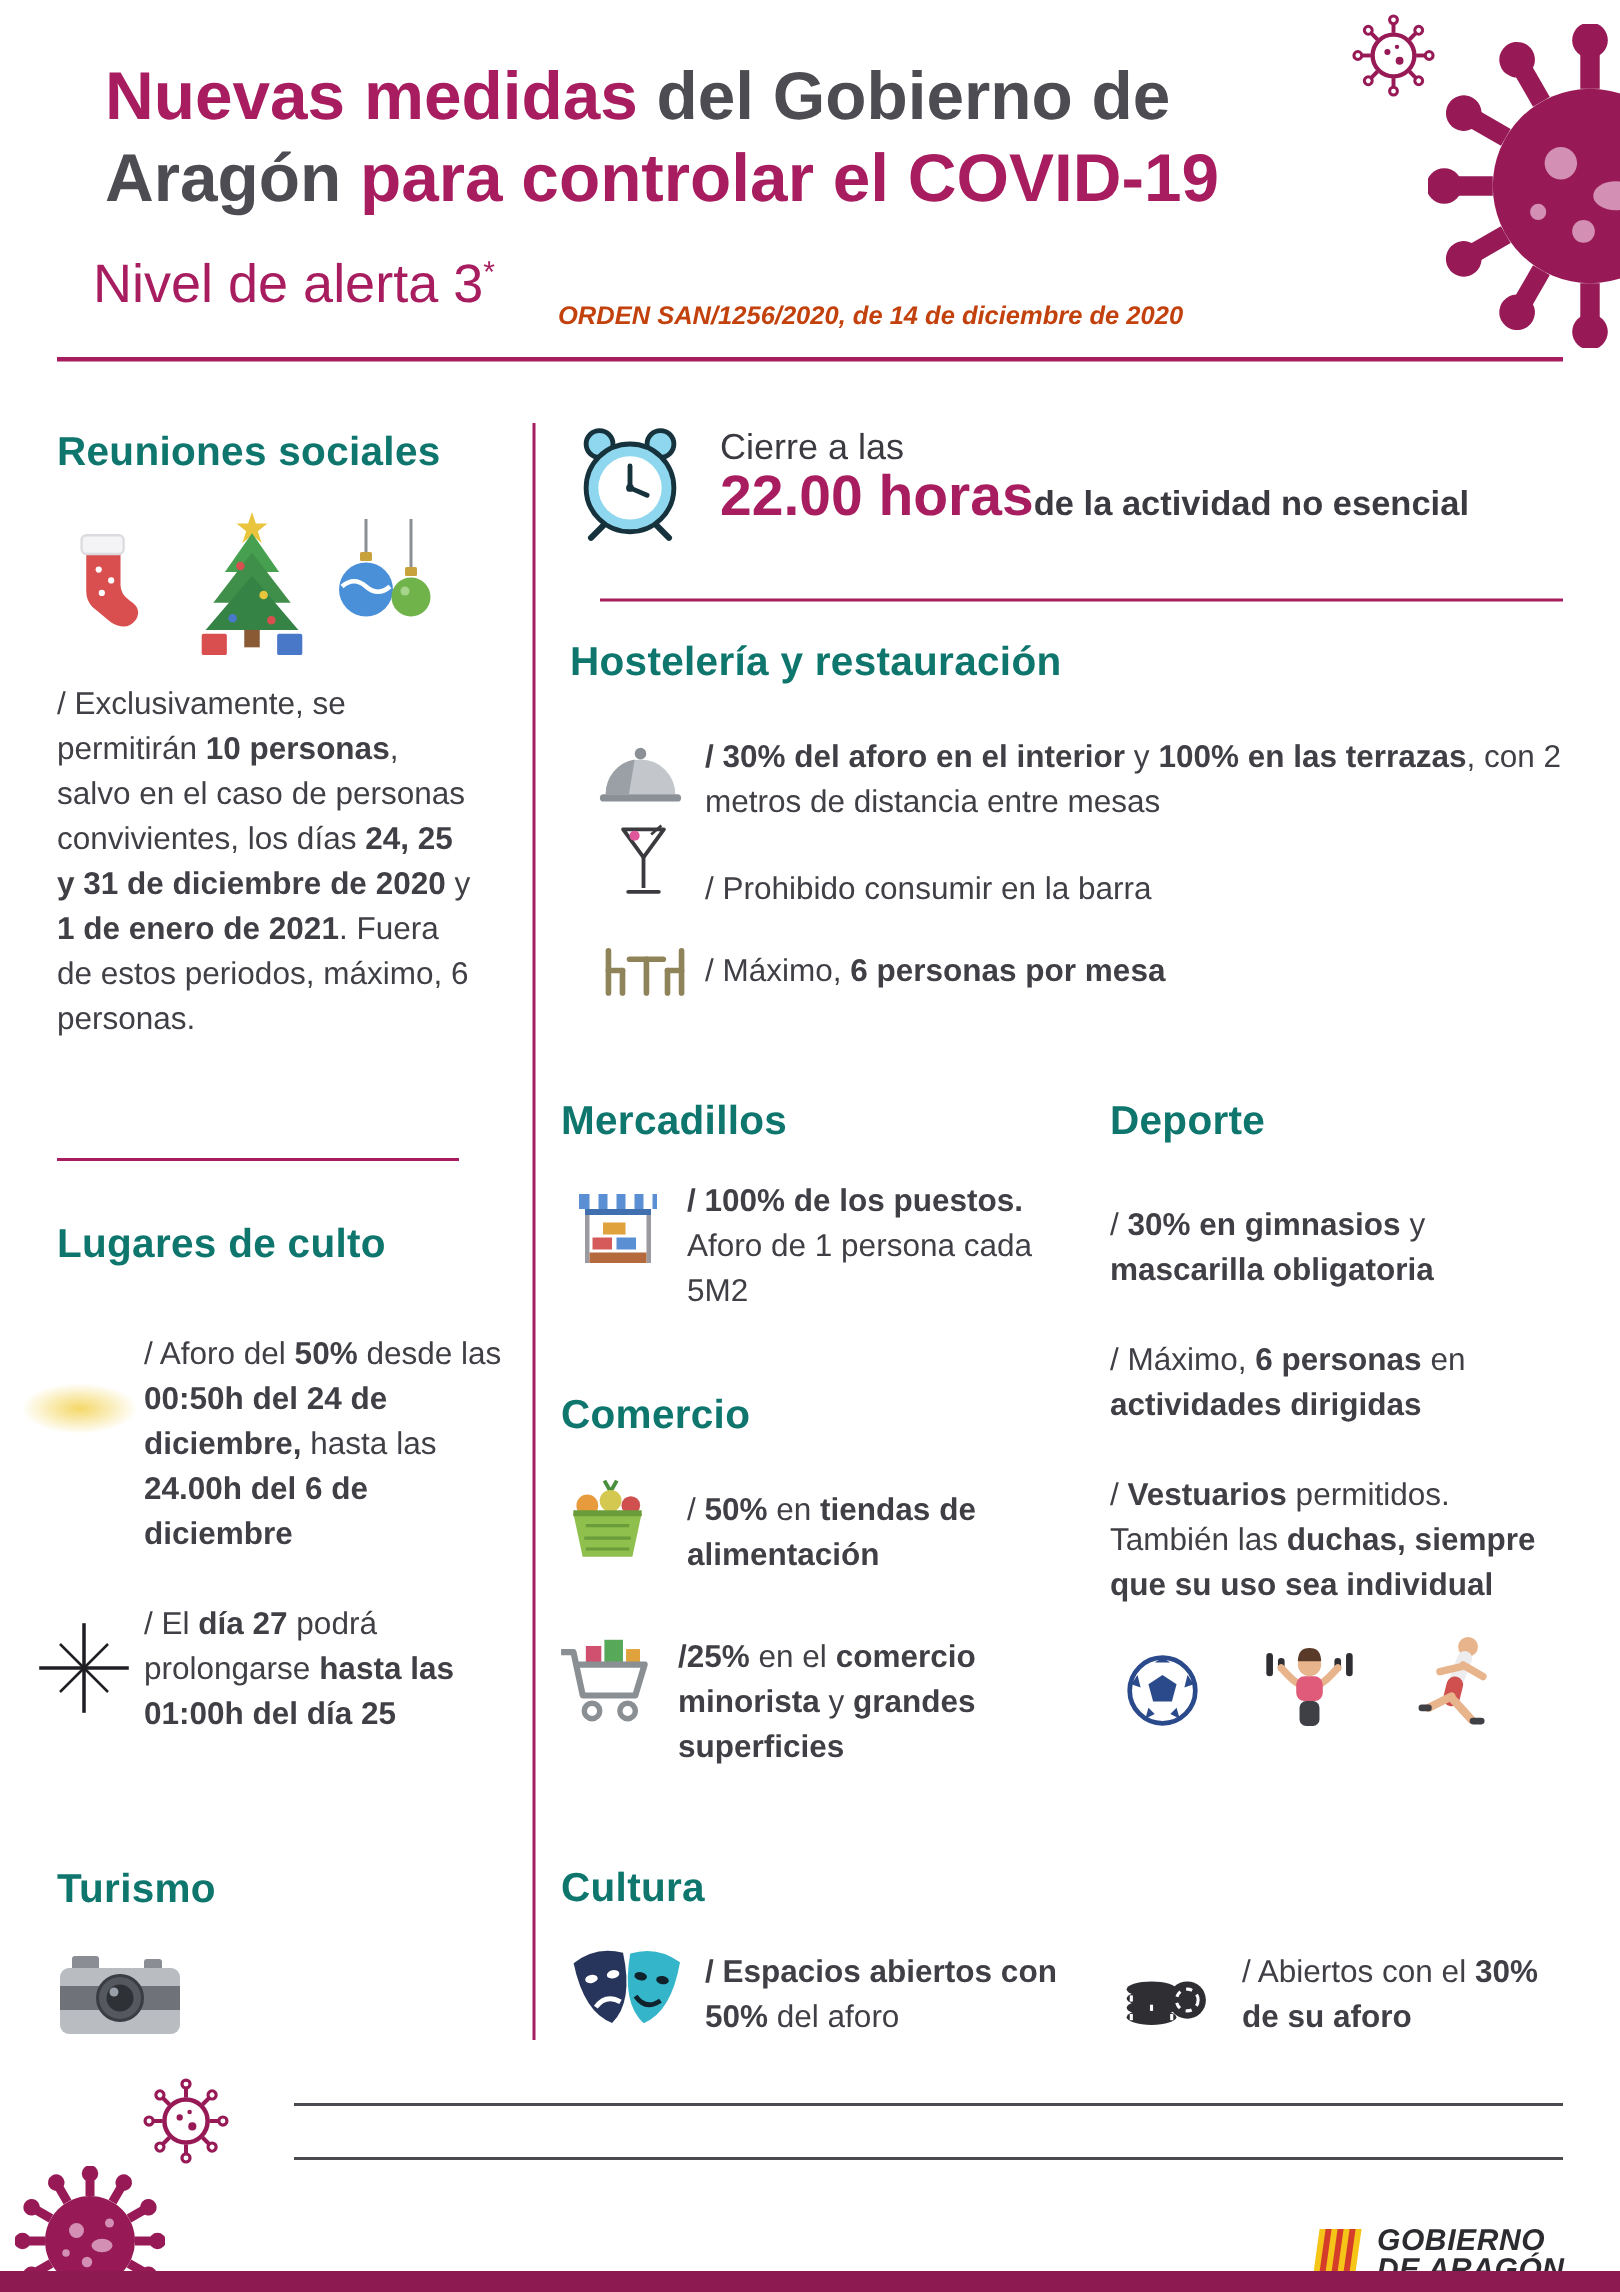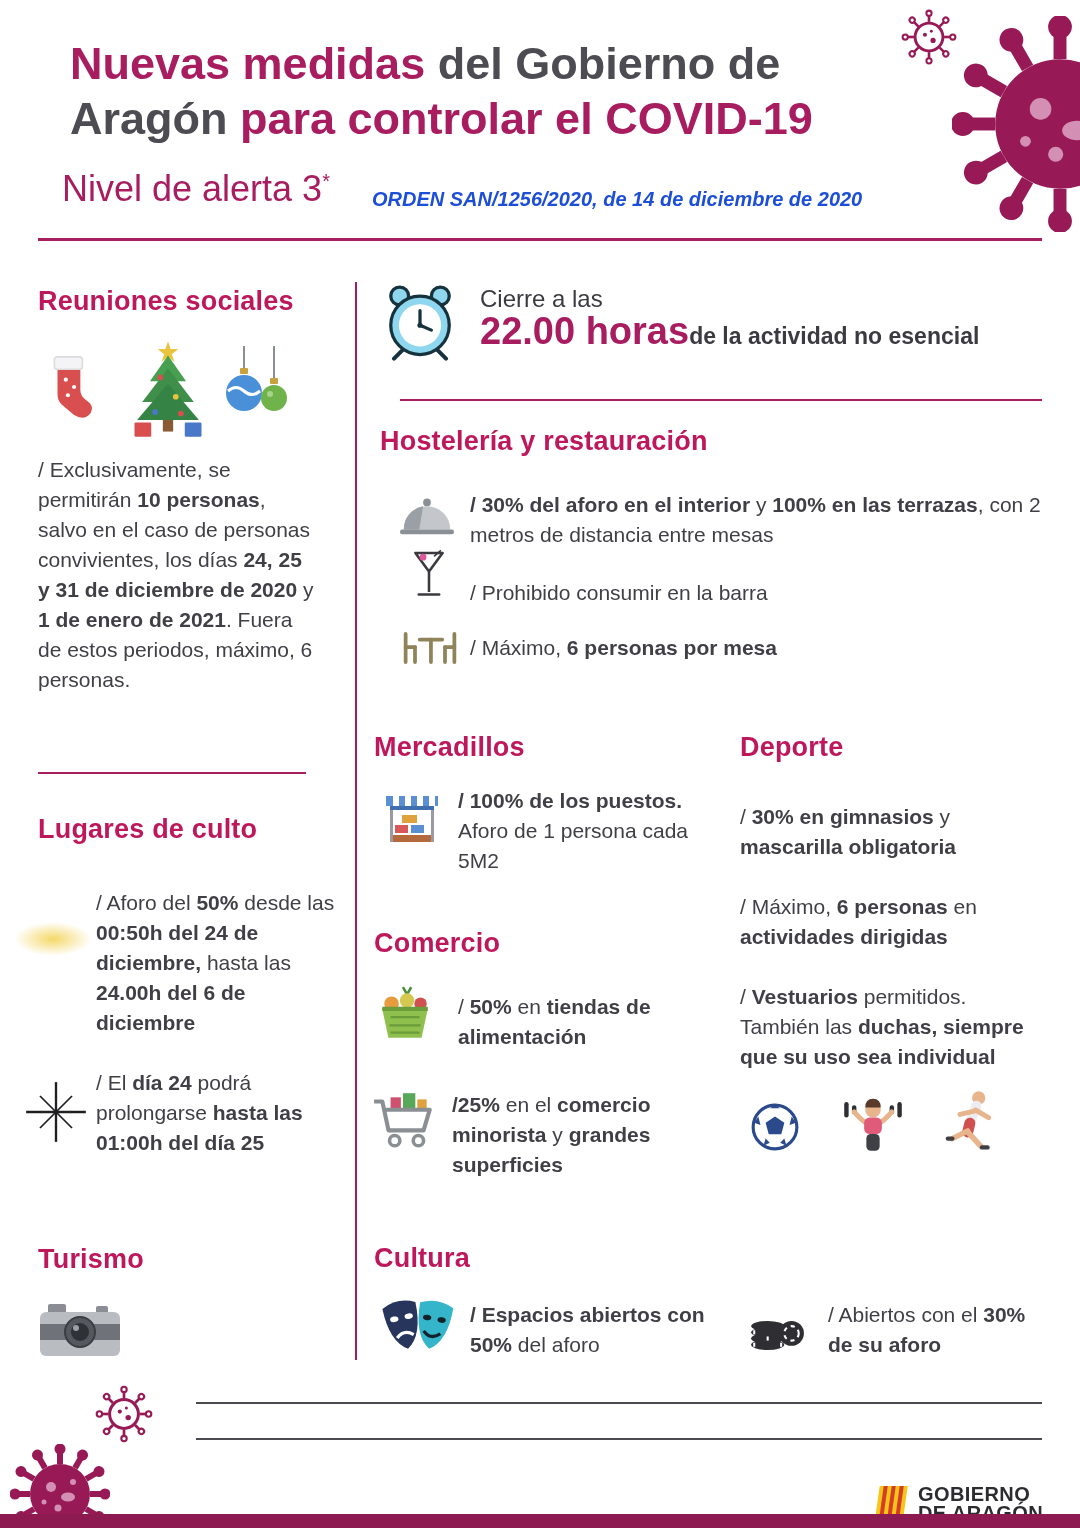--- a/index.html
+++ b/index.html
@@ -2,38 +2,38 @@
 <html><head>
 <meta charset="utf-8">
 <style>
   * { margin:0; padding:0; box-sizing:border-box; }
   html,body { background:#e9e9e9; }
   body { font-family:"Liberation Sans","DejaVu Sans",sans-serif; }
   .page { position:relative; width:1080px; height:1528px; background:#ffffff; overflow:hidden; margin:0 auto; }
   .abs { position:absolute; }
   .b { font-weight:700; }
   .rule { position:absolute; background:#a81d5f; }
-  .sec-h { position:absolute; color:#be185d; font-weight:800; font-size:27px; letter-spacing:.2px; }
+  .sec-h { position:absolute; color:#0f766e; font-weight:800; font-size:27px; letter-spacing:.2px; }
   .txt { position:absolute; color:#3f3f45; font-size:21px; line-height:30px; }
   .title { position:absolute; left:38px; top:36px; width:860px; font-size:45px; line-height:55px; font-weight:700;margin-left:32px; }
   .t-acc { color:#a81d5f; font-weight:800; }
   .t-plain { color:#4c4c52; font-weight:600; }
   .alert { position:absolute; left:38px; top:168px; font-size:36px; color:#a81d5f; font-weight:500;margin-left:24px; }
   .alert sup { font-size:20px; }
-  .order { position:absolute; left:372px; top:188px; font-size:20px; font-style:italic; font-weight:700; color:#1d4ed8; }
+  .order { position:absolute; left:372px; top:201px; font-size:17px; font-style:italic; font-weight:700; color:#c2410c; }
   .closing-intro { position:absolute; left:480px; top:285px; font-size:24px; font-weight:400; color:#3a3a40; }
   .closing-line { position:absolute; left:480px; top:310px; display:flex; align-items:baseline; white-space:nowrap; }
   .closing-time { font-size:38px; font-weight:800; color:#a81d5f; }
   .closing-tail { font-size:23px; font-weight:700; color:#3a3a40; }
   .glow { position:absolute; left:14px; top:922px; width:78px; height:34px;
           background:radial-gradient(ellipse at center, rgba(244,214,96,.95) 0%, rgba(244,214,96,0) 70%); }
   .finfo { position:absolute; left:230px; top:1409px; font-size:14px; letter-spacing:1px; color:#a81d5f; font-weight:600; white-space:nowrap; }
   .finfo .url { font-weight:800; }
   .fline { position:absolute; background:#4a4a50; height:2px; }
-  .logo { position:absolute; left:876px; top:1484px; display:flex; align-items:center; gap:8px; }
+  .logo { position:absolute; left:876px; top:1484px; display:flex; align-items:center; gap:8px;font-style:italic; }
   .logo-text { font-size:20px; font-weight:800; color:#2b2b30; line-height:19px; letter-spacing:.4px; }
   .bottom-bar { position:absolute; left:0; top:1514px; width:1080px; height:14px; background:#8e1a52; }
   p span { font-weight:inherit; }
 </style>
 </head>
 <body>
 
 <svg width="0" height="0" style="position:absolute" aria-hidden="true">
   <defs>
     <g id="spike-f">
@@ -150,21 +150,21 @@
     <span>/ Aforo del </span><span class="b">50%</span><span>  desde las </span><span class="b">00:50h del 24 de diciembre,</span><span> hasta las </span><span class="b">24.00h del 6 de diciembre</span>
   </p>
 
   <svg class="abs" style="left:24px;top:1080px;width:64px;height:64px" viewBox="-30 -30 60 60">
     <line x1="0" y1="-28" x2="0" y2="28" stroke="#1f1f23" stroke-width="2.2"></line>
     <line x1="-28" y1="0" x2="28" y2="0" stroke="#1f1f23" stroke-width="2.2"></line>
     <line x1="-15" y1="-15" x2="15" y2="15" stroke="#1f1f23" stroke-width="1.6"></line>
     <line x1="-15" y1="15" x2="15" y2="-15" stroke="#1f1f23" stroke-width="1.6"></line>
   </svg>
   <p class="txt" style="left:96px;top:1068px;width:242px">
-    <span>/ El </span><span class="b">día 24</span><span> podrá prolongarse </span><span class="b">hasta las 01:00h del día 25</span>
+    <span>/ El </span><span class="b">día 27</span><span> podrá prolongarse </span><span class="b">hasta las 01:00h del día 25</span>
   </p>
 
   <div class="sec-h" style="left:38px;top:1244px">Turismo</div>
   <svg class="abs" style="left:38px;top:1300px;width:84px;height:60px" viewBox="0 0 84 60">
     <rect x="10" y="4" width="18" height="10" rx="2" fill="#8a8e94"></rect>
     <rect x="58" y="6" width="12" height="8" rx="2" fill="#8a8e94"></rect>
     <rect x="2" y="12" width="80" height="44" rx="6" fill="#b9bcc0"></rect>
     <rect x="2" y="24" width="80" height="16" fill="#6f7379"></rect>
     <circle cx="42" cy="32" r="15" fill="#55585e" stroke="#3a3d42" stroke-width="2"></circle>
     <circle cx="42" cy="32" r="9" fill="#2e3136"></circle>

